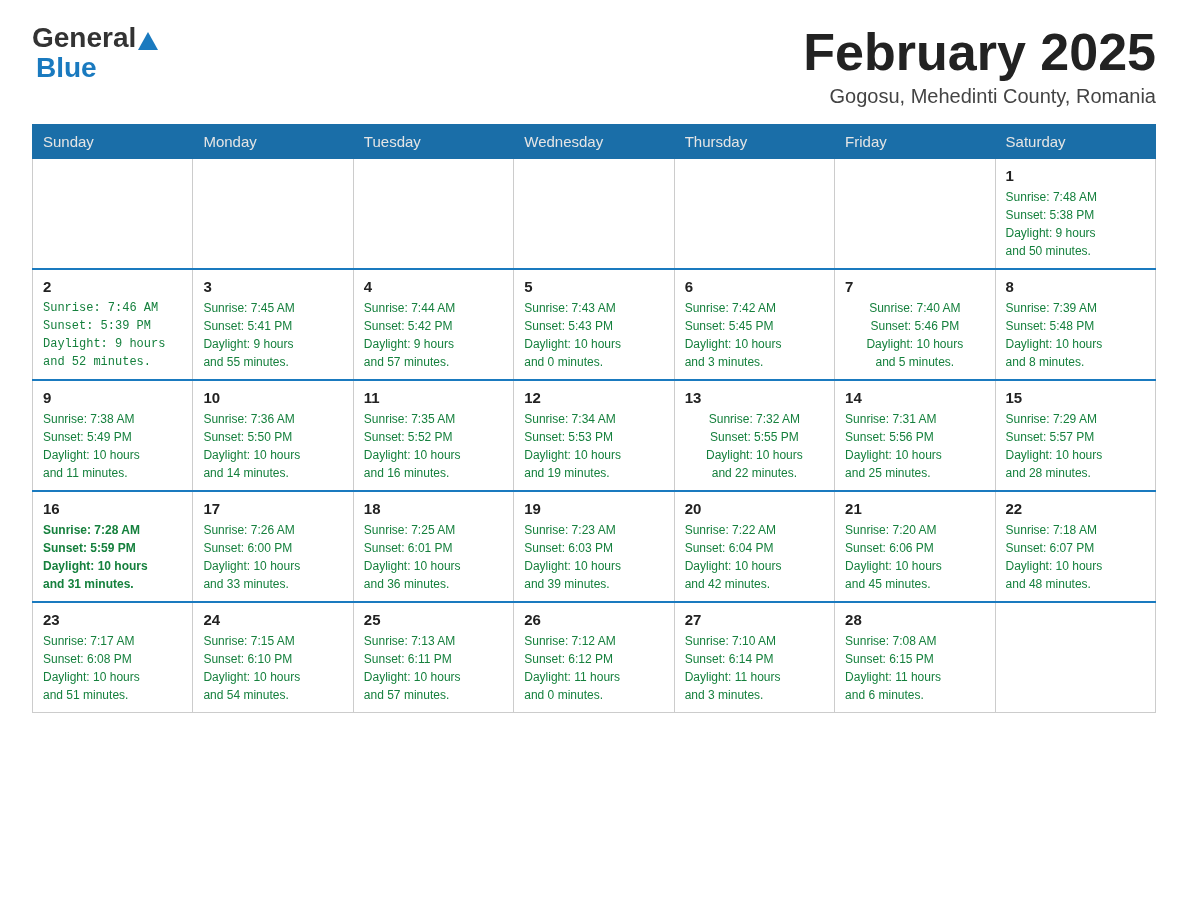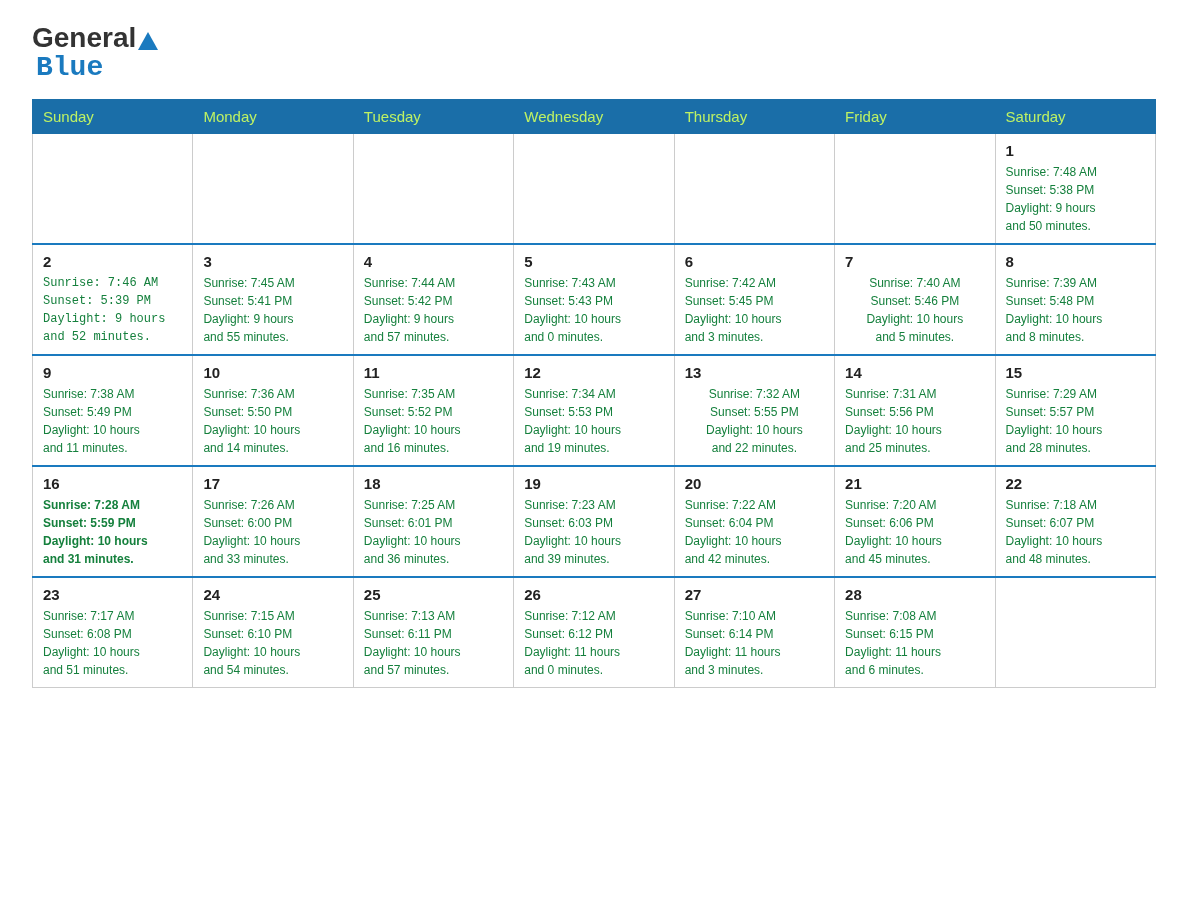--- a/index.html
+++ b/index.html
@@ -32,21 +32,21 @@
     .logo-general { color: #333; }
     .logo-triangle {
       display: inline-block;
       width: 0;
       height: 0;
       border-left: 10px solid transparent;
       border-right: 10px solid transparent;
       border-bottom: 18px solid #1a7abf;
       margin: 0 2px 2px 2px;
     }
-    .logo-blue { color: #1a7abf; font-size: 28px; font-weight: bold; font-family: Liberation Mono, monospace; }
+    .logo-blue { color: #1a7abf; font-size: 28px; font-weight: bold; }
     .title-block {
       text-align: right;
     }
     .month-title {
       font-size: 52px;
       font-weight: bold;
       color: #222;
       line-height: 1.1;
     }
     .location {
@@ -54,21 +54,21 @@
       color: #444;
       margin-top: 4px;
     }
     .calendar {
       width: 100%;
       border-collapse: collapse;
       border: 1.5px solid #1a7abf;
     }
     .calendar th {
       background-color: #1a6ea8;
-      color: #bef264;
+      color: #e5e5e5;
       font-size: 15px;
       font-weight: normal;
       padding: 8px 10px;
       text-align: left;
       border: 1px solid #1a6ea8;
     }
     .calendar td {
       vertical-align: top;
       padding: 8px 10px;
       border: 1px solid #ccc;
@@ -99,20 +99,24 @@
 <div class="header">
   <div class="logo">
     <div class="logo-text">
       <span class="logo-general">General</span>
       <span class="logo-triangle"></span>
     </div>
     <div style="margin-left:4px;">
       <span class="logo-blue">Blue</span>
     </div>
   </div>
+  <div class="title-block">
+    <div class="month-title">February 2025</div>
+    <div class="location">Gogosu, Mehedinti County, Romania</div>
+  </div>
 </div>
 
 <table class="calendar">
   <thead>
     <tr>
     <th>Sunday</th>
         <th>Monday</th>
         <th>Tuesday</th>
         <th>Wednesday</th>
         <th>Thursday</th>

